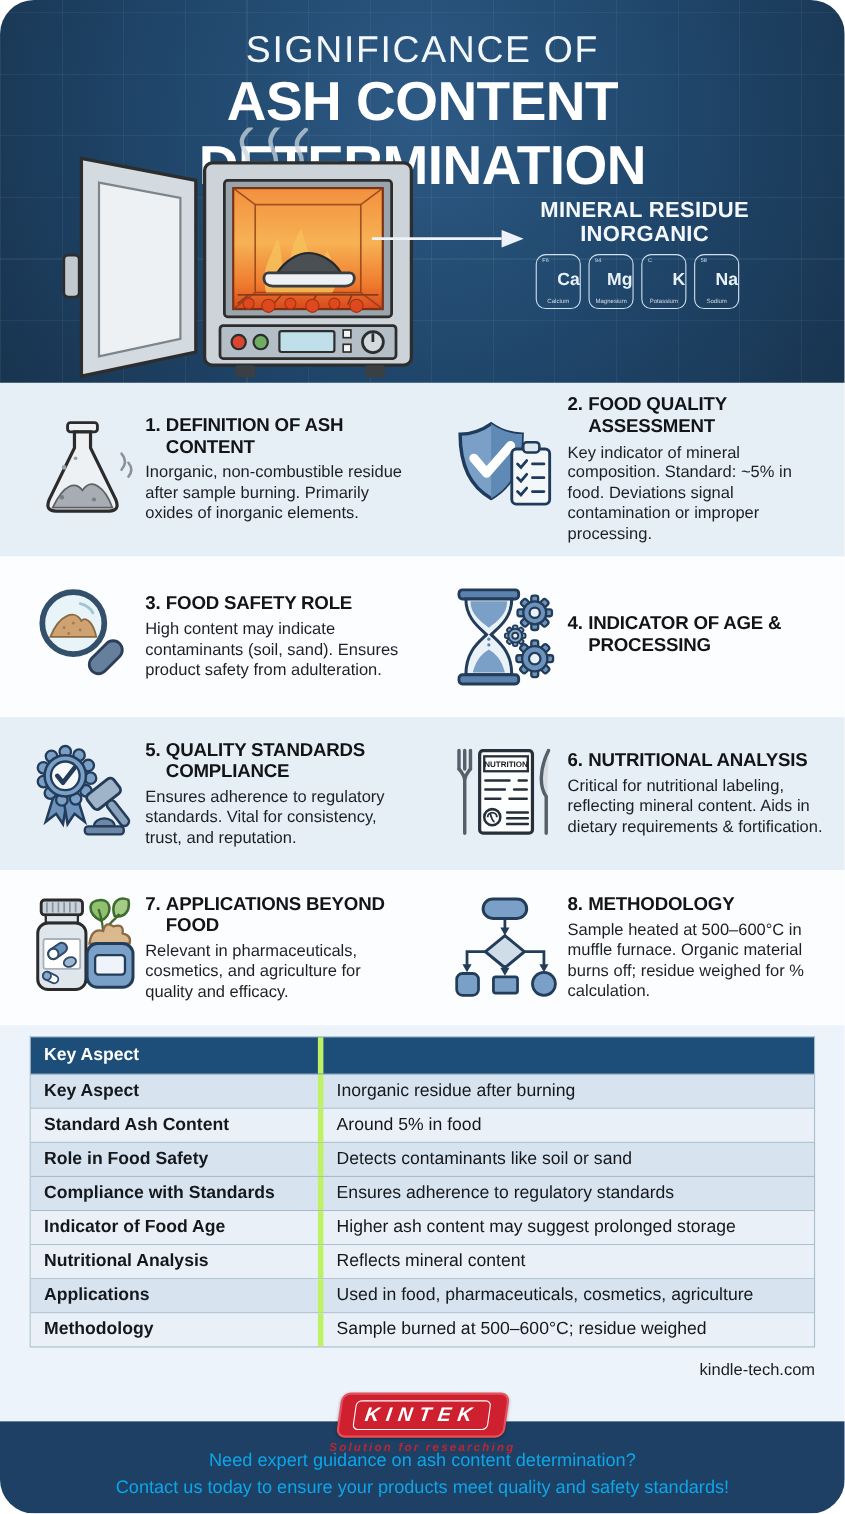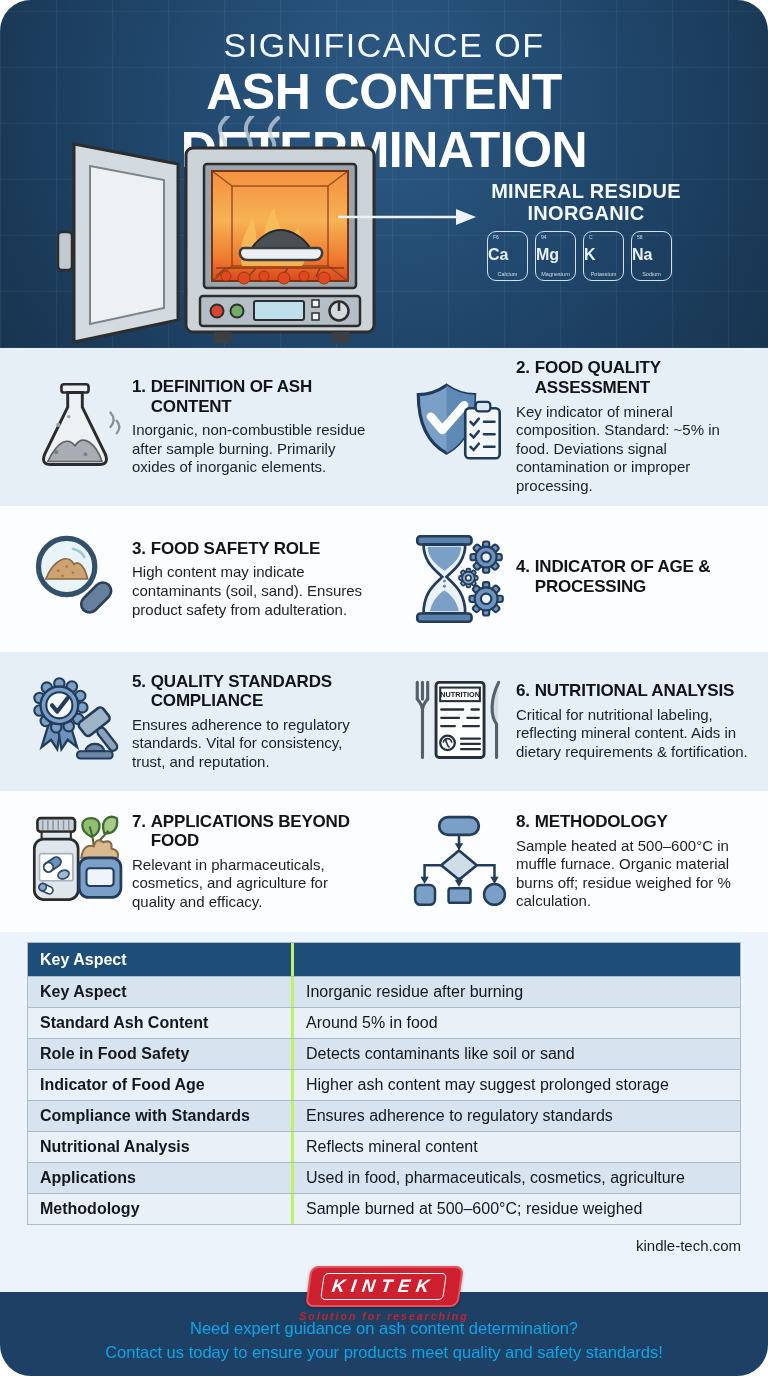--- a/index.html
+++ b/index.html
@@ -20,21 +20,21 @@
   .title2 { position:absolute; top:63px; left:0; width:100%; text-align:center;
     color:#ffffff; font-size:50px; font-weight:800; letter-spacing:-0.5px; }
   .furnace-wrap { position:absolute; left:16px; top:116px; width:470px; height:232px; }
   .arrow-wrap { position:absolute; left:336px; top:206px; width:142px; height:22px; }
   .residue-label { position:absolute; left:474px; top:180px; width:224px; text-align:center;
     color:#f4f8fc; font-weight:800; font-size:20px; line-height:1.1; letter-spacing:0.3px; }
   .tiles { position:absolute; left:487px; top:231px; display:flex; gap:7px; }
   .tile { position:relative; width:41px; height:50px; border:1.6px solid #cfe0ef; border-radius:9px;
     color:#e9f1f8; }
   .tile .t-num { position:absolute; top:2px; left:5px; font-size:5px; opacity:0.85; }
-  .tile .t-sym { position:absolute; top:14px; left:0; width:100%; text-align:left;
+  .tile .t-sym { position:absolute; top:14px; left:0; width:100%; text-align:right;
     font-size:16px; font-weight:700; }
   .tile .t-name { position:absolute; bottom:3px; left:0; width:100%; text-align:center;
     font-size:5.5px; opacity:0.85; }
 
   
   .band { display:grid; grid-template-columns:384px 384px; align-items:center; }
   .band.b1 { height:158px; background:#e6eef6; }
   .band.b2 { height:146px; background:#fcfdfe; }
   .band.b3 { height:139px; background:#e6eef6; }
   .band.b4 { height:141px; background:#fcfdfe; }
@@ -49,21 +49,21 @@
   
   .summary { height:360px; background:#edf3fa; padding:10px 27px 0 27px; position:relative; }
   .summary-heading { color:#0e1013; font-size:20px; font-weight:800; letter-spacing:-0.2px;
     margin-bottom:8px; }
   .s-table { width:714px; border:1px solid #a9bccb; border-bottom:none; }
   .s-row { display:grid; grid-template-columns:266px 1fr; border-bottom:1px solid #a9bccb;
     height:31px; }
   .s-row.head { height:34px; background:#1d4e79; }
   .s-row.head .cell { color:#ffffff; font-weight:700; font-size:16px; }
   .cell { display:flex; align-items:center; padding-left:12px; font-size:16px; color:#14181d; }
-  .cell.c1 { font-weight:700; border-right:3px solid #bef264; }
+  .cell.c1 { font-weight:700; border-right:5px solid #bef264; }
   .s-row.odd { background:#d7e3ee; }
   .s-row.even { background:#e9f0f7; }
   .website { position:absolute; right:27px; top:305px; font-size:15px; color:#1a1d22; }
 
   
   .logo { position:absolute; left:50%; transform:translateX(-50%); top:1266px; z-index:5;
     width:190px; text-align:center; }
   .logo-badge { display:inline-block; background:#cf2030; border-radius:8px;
     padding:5px 14px 5px 12px; transform:skewX(-8deg); box-shadow:0 1px 3px rgba(0,0,0,0.35);
     border:2px solid #e6525c; position:relative; }
@@ -465,27 +465,27 @@
         <div class="cell">Inorganic residue after burning</div>
       </div>
       <div class="s-row even">
         <div class="cell c1">Standard Ash Content</div>
         <div class="cell">Around 5% in food</div>
       </div>
       <div class="s-row odd">
         <div class="cell c1">Role in Food Safety</div>
         <div class="cell">Detects contaminants like soil or sand</div>
       </div>
+      <div class="s-row odd">
+        <div class="cell c1">Compliance with Standards</div>
+        <div class="cell">Ensures adherence to regulatory standards</div>
+      </div>
       <div class="s-row even">
         <div class="cell c1">Indicator of Food Age</div>
         <div class="cell">Higher ash content may suggest prolonged storage</div>
-      </div>
-      <div class="s-row odd">
-        <div class="cell c1">Compliance with Standards</div>
-        <div class="cell">Ensures adherence to regulatory standards</div>
       </div>
       <div class="s-row even">
         <div class="cell c1">Nutritional Analysis</div>
         <div class="cell">Reflects mineral content</div>
       </div>
       <div class="s-row odd">
         <div class="cell c1">Applications</div>
         <div class="cell">Used in food, pharmaceuticals, cosmetics, agriculture</div>
       </div>
       <div class="s-row even">

